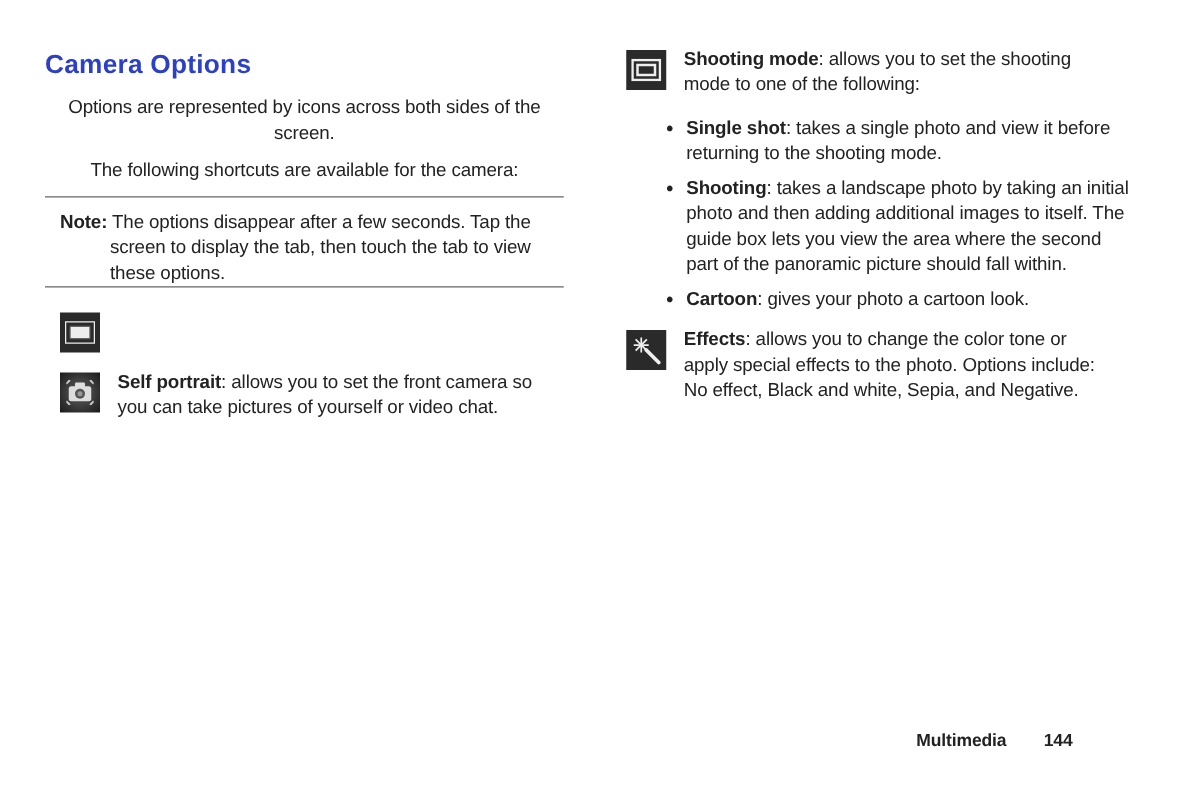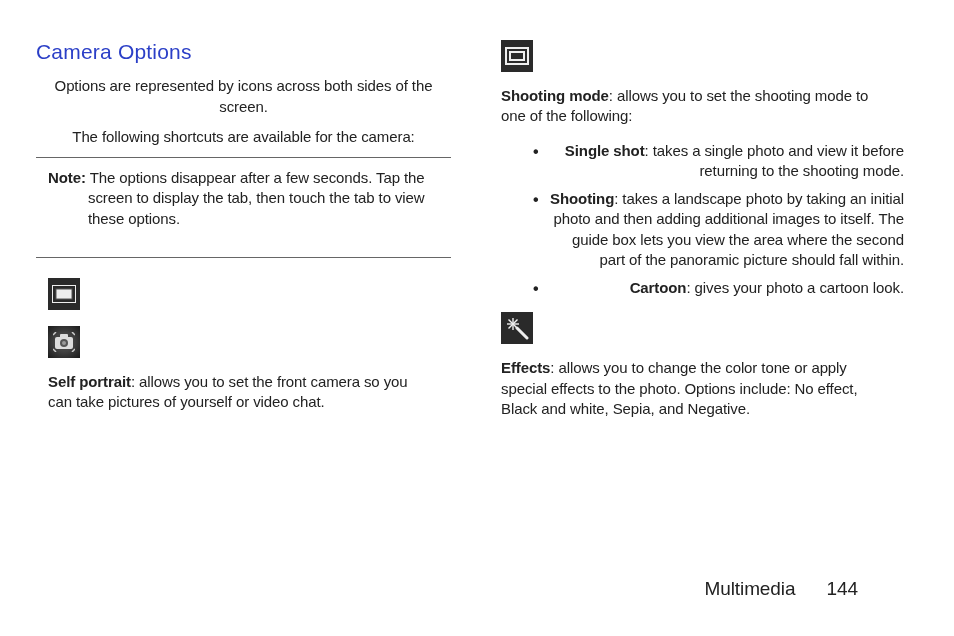--- a/index.html
+++ b/index.html
@@ -14,82 +14,81 @@
     letter-spacing: -0.1px;
   }
   .page {
     display: flex;
     gap: 38px;
     height: 540px;
   }
   .col { flex: 1; }
   h2.title {
     color: #2b3fc7;
-    font-weight: 400;
+    font-weight: 700;
     font-size: 21px;
     letter-spacing: 0.2px;
     margin-bottom: 10px;
   }
   .intro p { margin: 4px 12px 10px 12px; text-align: center; }
   .note-block {
     border-top: 1px solid #666;
     border-bottom: 1px solid #666;
-    padding: 10px 0 28px 0;
+    padding: 10px 0 0 0;
     margin: 10px 0 18px 0;
   }
   .note-block .note-text {
     padding-left: 52px;
     text-indent: -40px;
   }
   .note-label { font-weight: bold; }
   .item-row {
     display: flex;
     align-items: flex-start;
     gap: 14px;
     margin: 10px 16px 14px 12px;
-    flex-direction: column;
   }
   .item-row.nogap { margin-top: 0; }
   .icon-box {
     flex: 0 0 32px;
     width: 32px;
     height: 32px;
     background: #2a2a2a;
     display: flex;
     align-items: center;
     justify-content: center;
     margin-top: 2px;
   }
   .icon-box svg { display:block; }
   .desc { flex: 1; font-stretch: condensed;}
   .bold { font-weight: bold; }
   ul.bullets {
     list-style: none;
     margin: 6px 0 12px 0;
     padding-left: 46px;
-    text-align: right;
   }
   ul.bullets li {
     position: relative;
     padding-left: 14px;
     margin-bottom: 8px;
   }
   ul.bullets li::before {
     content: "•";
     position: absolute;
     left: -2px;
     top: 0;
     font-size: 16px;
     font-weight: bold;
   }
   .footer {
     position: absolute;
     bottom: 34px;
     right: 96px;
-    font-size: 19px;
+    font-size: 14px;
+    font-weight: bold;
   }
   .footer .pg { display:inline-block; margin-left: 26px; }
 </style>
 </head>
 <body>
 
 <div class="page">
 
   <div class="col">
     <h2 class="title">Camera Options</h2>

